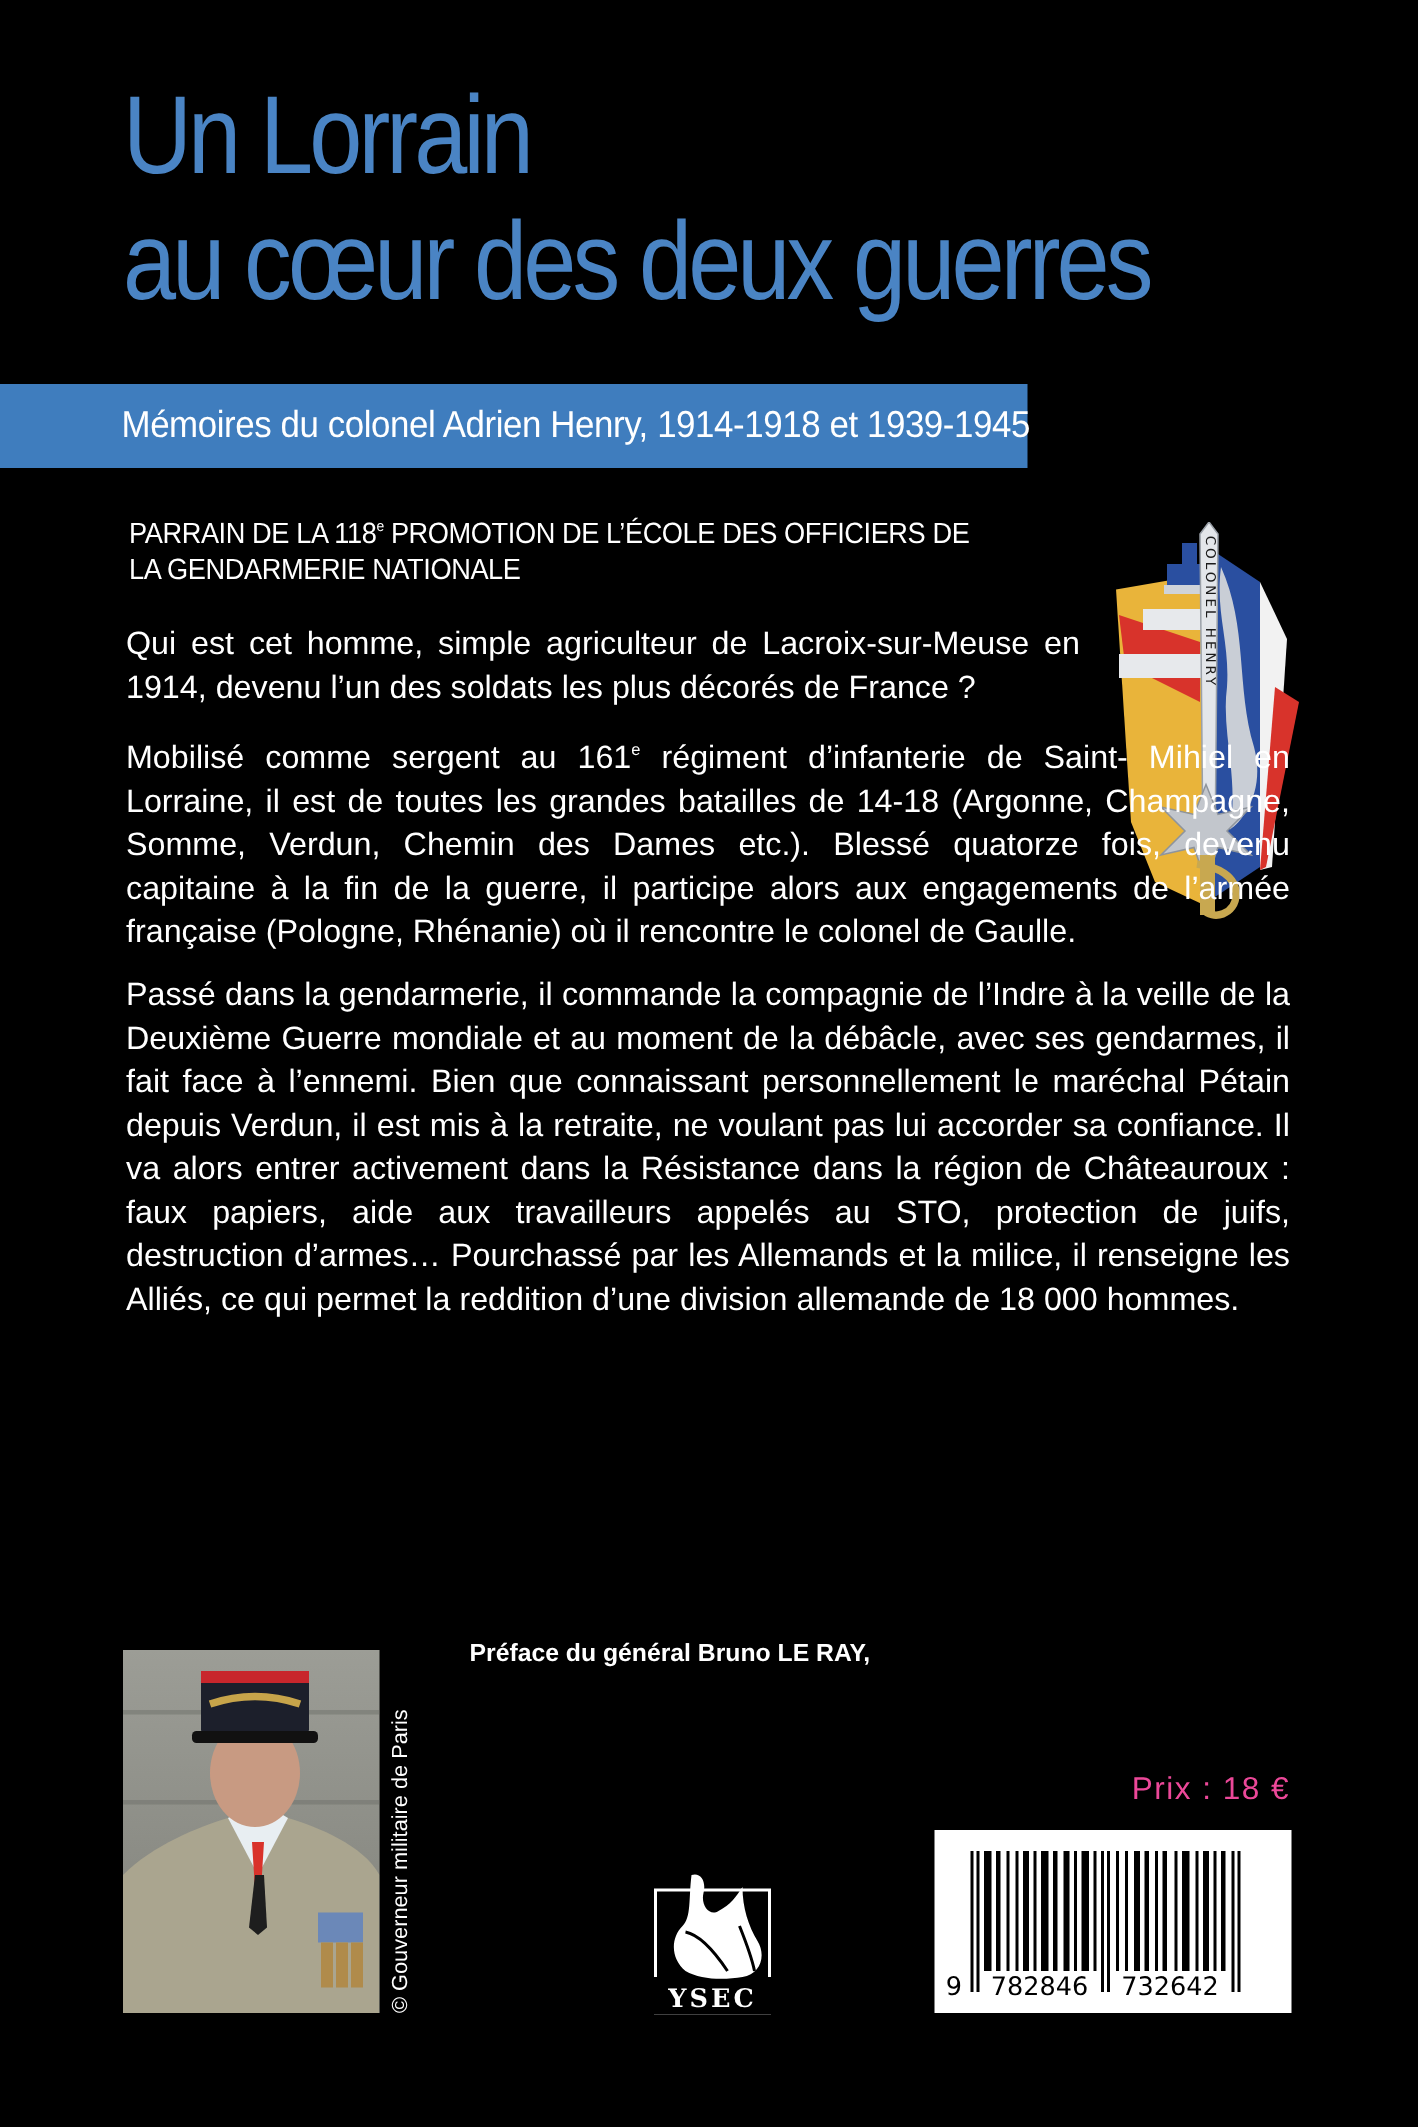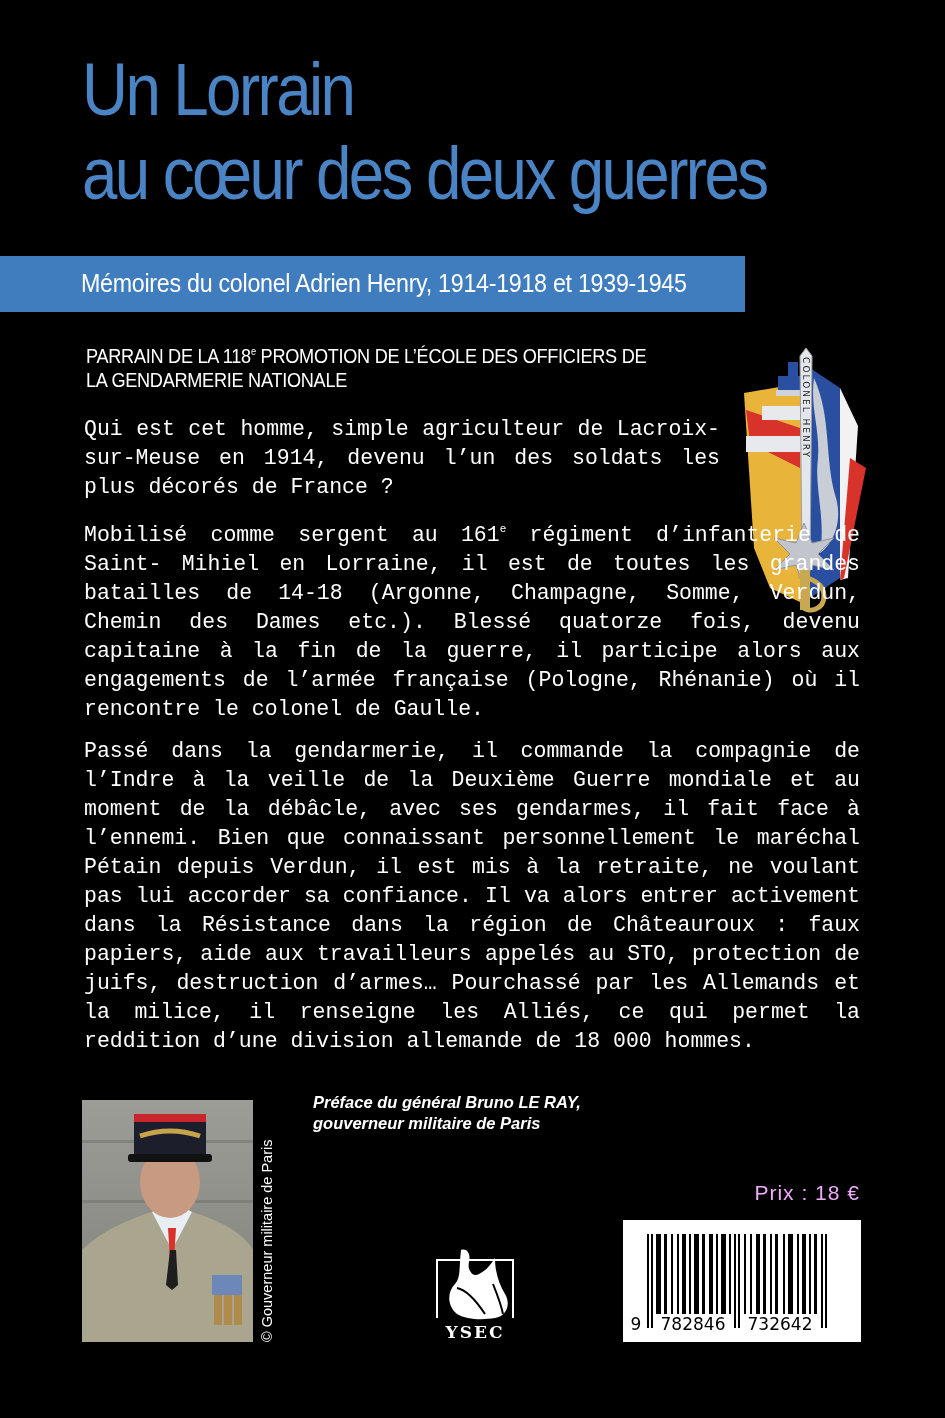--- a/index.html
+++ b/index.html
@@ -30,21 +30,21 @@
       transform: scaleX(0.86);
       transform-origin: left top;
       white-space: nowrap;
     }
     .title span { display: block; }
 
     
     .band {
       left: 0;
       top: 256px;
-      width: 745px;
+      width: 685px;
       height: 56px;
       background: #3f7dbe;
     }
     .band-text {
       position: absolute;
       left: 81px;
       top: 11px;
       font-family: "Liberation Sans", sans-serif;
       font-size: 25px;
       line-height: 32px;
@@ -68,21 +68,20 @@
     }
     .parrain sup { font-size: 10px; vertical-align: 8px; }
 
     
     .body-text {
       left: 84px;
       top: 415px;
       width: 776px;
       font-size: 21.5px;
       line-height: 29px;
-      font-family: Liberation Mono, monospace;
     }
     .body-text p {
       margin: 0 0 13px 0;
       text-align: justify;
       hyphens: manual;
     }
     .body-text p.narrow { margin-right: 140px; }
     .body-text p.italic { font-style: italic; }
     .body-text sup { font-size: 11px; vertical-align: 9px; }
 
@@ -119,21 +118,20 @@
       font-size: 14.5px;
       line-height: 18px;
       color: #ffffff;
     }
 
     
     .preface {
       left: 313px;
       top: 1092px;
       width: 360px;
-      font-style: italic;
       font-weight: bold;
       font-size: 16.5px;
       line-height: 21px;
     }
     .preface span { display: block; }
 
     
     .logo {
       left: 433px;
       top: 1244px;
@@ -142,21 +140,21 @@
     }
 
     
     .price {
       left: 700px;
       top: 1180px;
       width: 160px;
       text-align: right;
       font-size: 21px;
       line-height: 26px;
-      color: #f0abfc;
+      color: #ec4899;
       letter-spacing: 1px;
     }
 
     
     .barcode {
       left: 623px;
       top: 1220px;
       width: 238px;
       height: 122px;
       background: #ffffff;
@@ -250,21 +248,20 @@
     <path d="M58,36 Q88,26 118,36" stroke="#c7a44a" stroke-width="5" fill="none"></path>
     <rect x="46" y="54" width="84" height="8" rx="3" fill="#111"></rect>
   </svg>
 </div>
 <div class="abs photo-credit">
   <span>© Gouverneur militaire de Paris</span>
 </div>
 
 <div class="abs preface">
   <span>Préface du général Bruno LE RAY,</span>
-  <span>gouverneur militaire de Paris</span>
 </div>
 
 <div class="abs logo">
   <svg width="84" height="100" viewBox="0 0 84 100" xmlns="http://www.w3.org/2000/svg">
     <rect x="4" y="16" width="76" height="82" fill="none" stroke="#ffffff" stroke-width="2"></rect>
     <rect x="3" y="74" width="78" height="25" fill="#000000"></rect>
 
     <path d="M28,6 C34,4 38,10 36,18 C34,26 40,34 46,30 C54,26 58,20 62,14 C62,28 66,40 72,50 C78,60 74,72 62,74 C50,76 34,76 24,70 C14,62 14,48 22,40 C28,34 26,22 28,6 Z" fill="#ffffff"></path>
     <path d="M24,44 C34,46 44,58 52,70" stroke="#000" stroke-width="2" fill="none"></path>
     <path d="M60,40 C64,50 68,60 70,70" stroke="#000" stroke-width="2" fill="none"></path>

